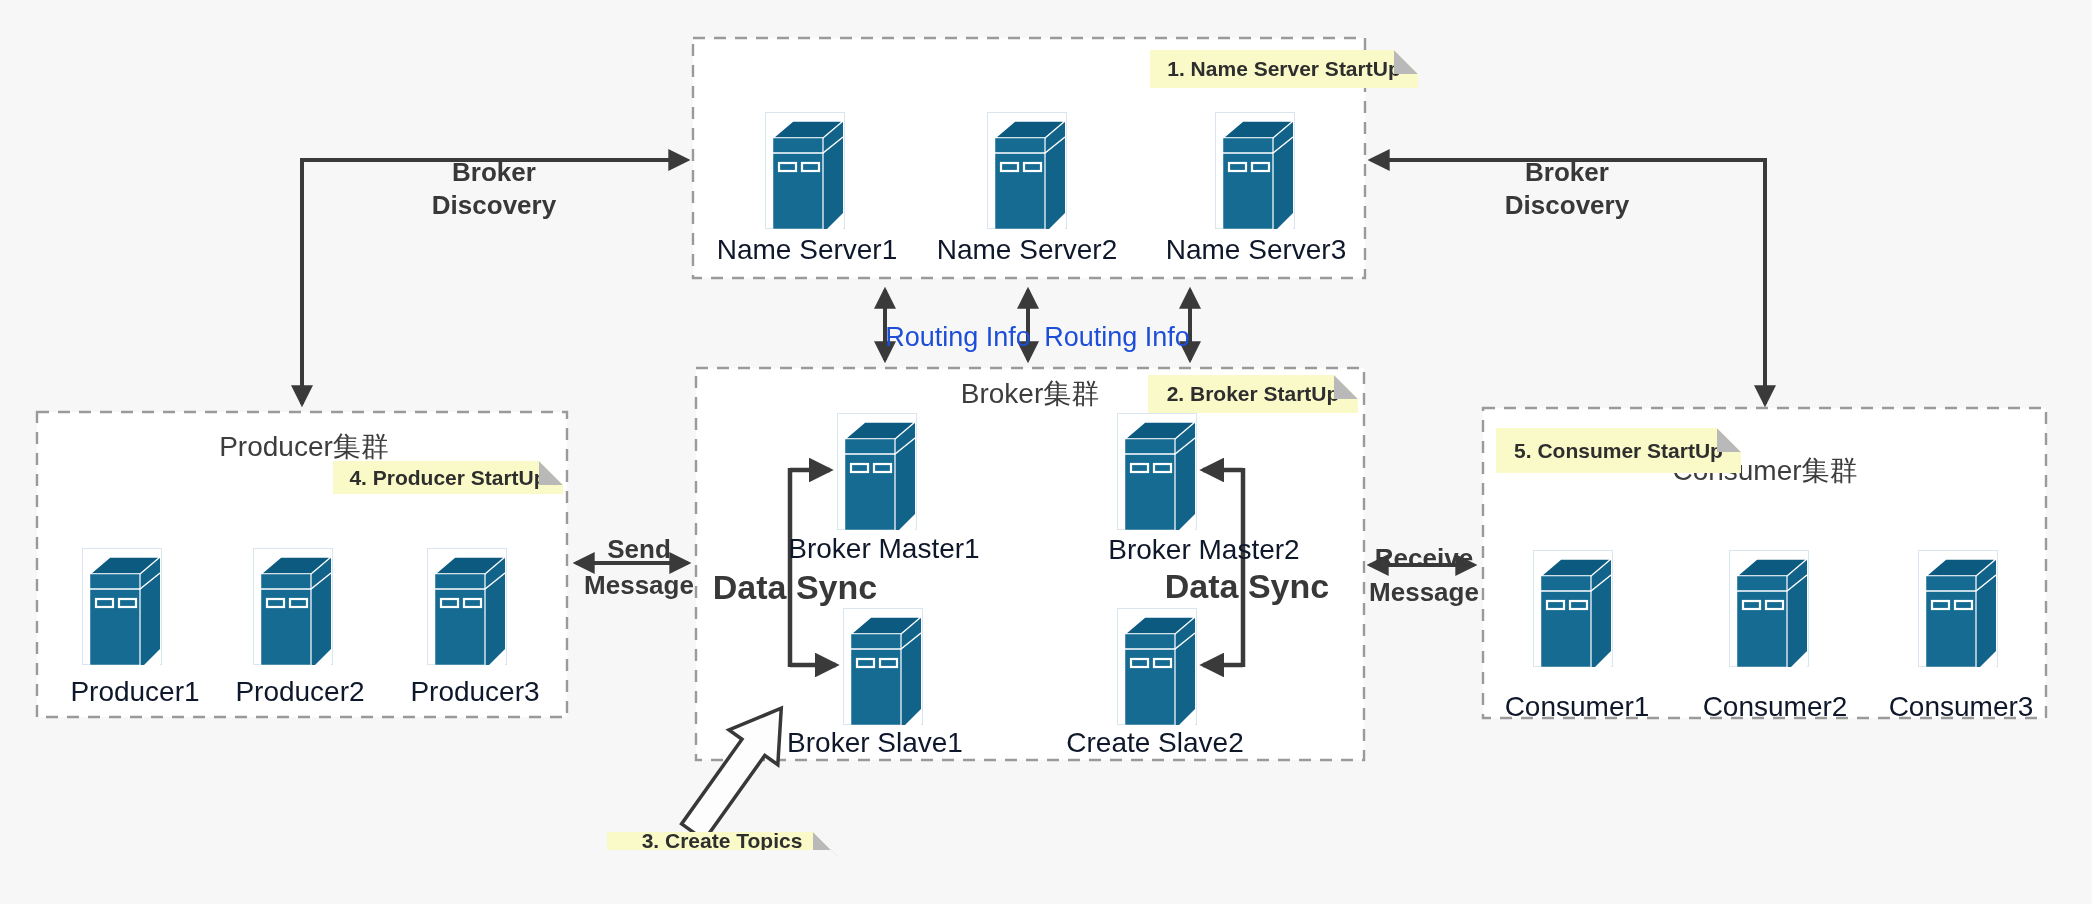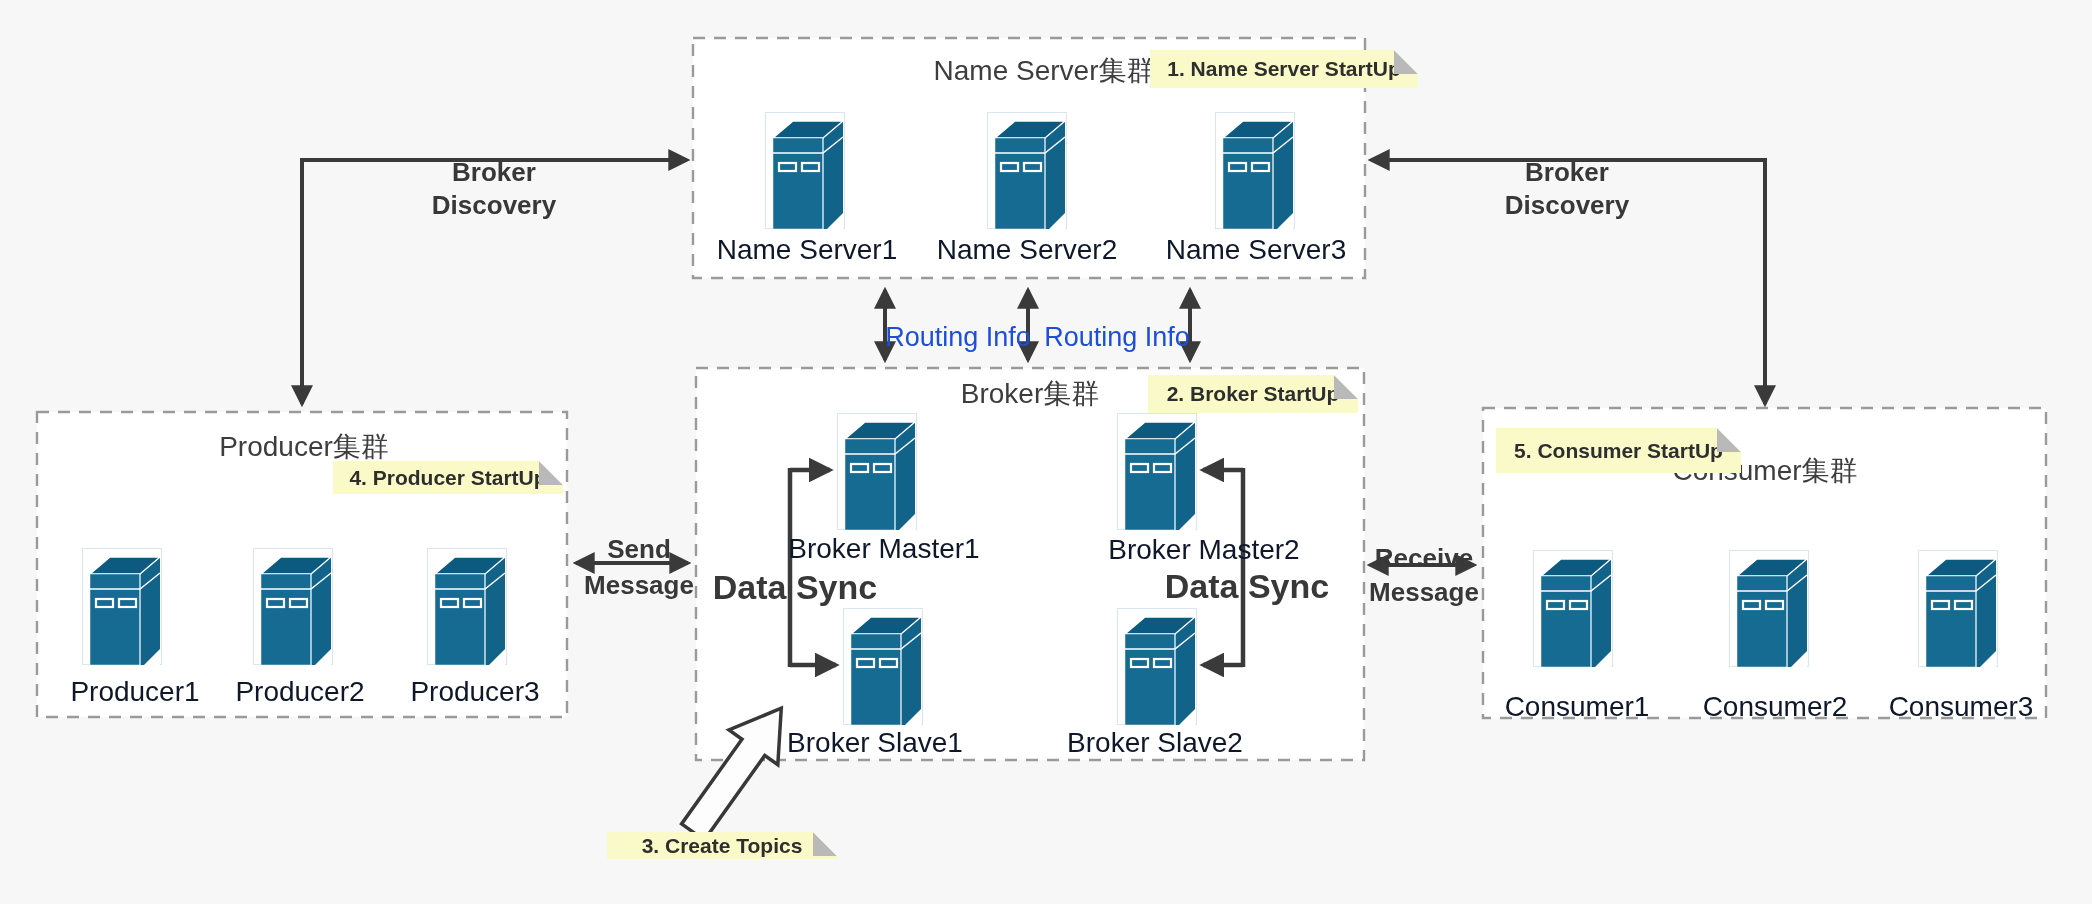--- a/index.html
+++ b/index.html
@@ -82,33 +82,32 @@
 
     <use href="#srv" x="82" y="548" width="80" height="117"></use>
     <use href="#srv" x="253" y="548" width="80" height="117"></use>
     <use href="#srv" x="427" y="548" width="80" height="117"></use>
 
     <use href="#srv" x="1533" y="550" width="80" height="117"></use>
     <use href="#srv" x="1729" y="550" width="80" height="117"></use>
     <use href="#srv" x="1918" y="550" width="80" height="117"></use>
   </svg>
 
-  <div class="lbl title" style="left:1044px;top:71px;">Name Server集群</div>
   <div class="lbl title" style="left:1030px;top:394px;">Broker集群</div>
   <div class="lbl title" style="left:304px;top:447px;">Producer集群</div>
   <div class="lbl title" style="left:1765px;top:471px;">Consumer集群</div>
 
   <div class="lbl" style="left:807px;top:250px;">Name Server1</div>
   <div class="lbl" style="left:1027px;top:250px;">Name Server2</div>
   <div class="lbl" style="left:1256px;top:250px;">Name Server3</div>
 
   <div class="lbl" style="left:884px;top:549px;">Broker Master1</div>
   <div class="lbl" style="left:1156px;top:550px;margin-left:48px;">Broker Master2</div>
   <div class="lbl" style="left:875px;top:743px;">Broker Slave1</div>
-  <div class="lbl" style="left:1155px;top:743px;">Broker Slave2</div>
+  <div class="lbl" style="left:1155px;top:743px;">Create Slave2</div>
 
   <div class="lbl" style="left:135px;top:692px;">Producer1</div>
   <div class="lbl" style="left:300px;top:692px;">Producer2</div>
   <div class="lbl" style="left:475px;top:692px;">Producer3</div>
 
   <div class="lbl" style="left:1577px;top:707px;">Consumer1</div>
   <div class="lbl" style="left:1775px;top:707px;">Consumer2</div>
   <div class="lbl" style="left:1961px;top:707px;">Consumer3</div>
 
   <div class="lbl bold2" style="left:494px;top:189px;">
@@ -136,21 +135,21 @@
   <div class="lbl syncl" style="left:1247px;top:586px;">Data Sync</div>
 
   <div class="note" style="left:1150px;top:50px;width:268px;height:38px;">
     <span>1. Name Server StartUp</span>
     <i class="fold"></i>
   </div>
   <div class="note" style="left:1148px;top:375px;width:210px;height:38px;">
     <span>2. Broker StartUp</span>
     <i class="fold"></i>
   </div>
-  <div class="note" style="left:607px;top:832px;width:230px;height:27px;">
+  <div class="note" style="left:607px;top:832px;width:230px;height:18px;">
     <span>3. Create Topics</span>
     <i class="fold"></i>
   </div>
   <div class="note" style="left:333px;top:461px;width:230px;height:33px;">
     <span>4. Producer StartUp</span>
     <i class="fold"></i>
   </div>
   <div class="note" style="left:1496px;top:428px;width:245px;height:45px;">
     <span>5. Consumer StartUp</span>
     <i class="fold"></i>

